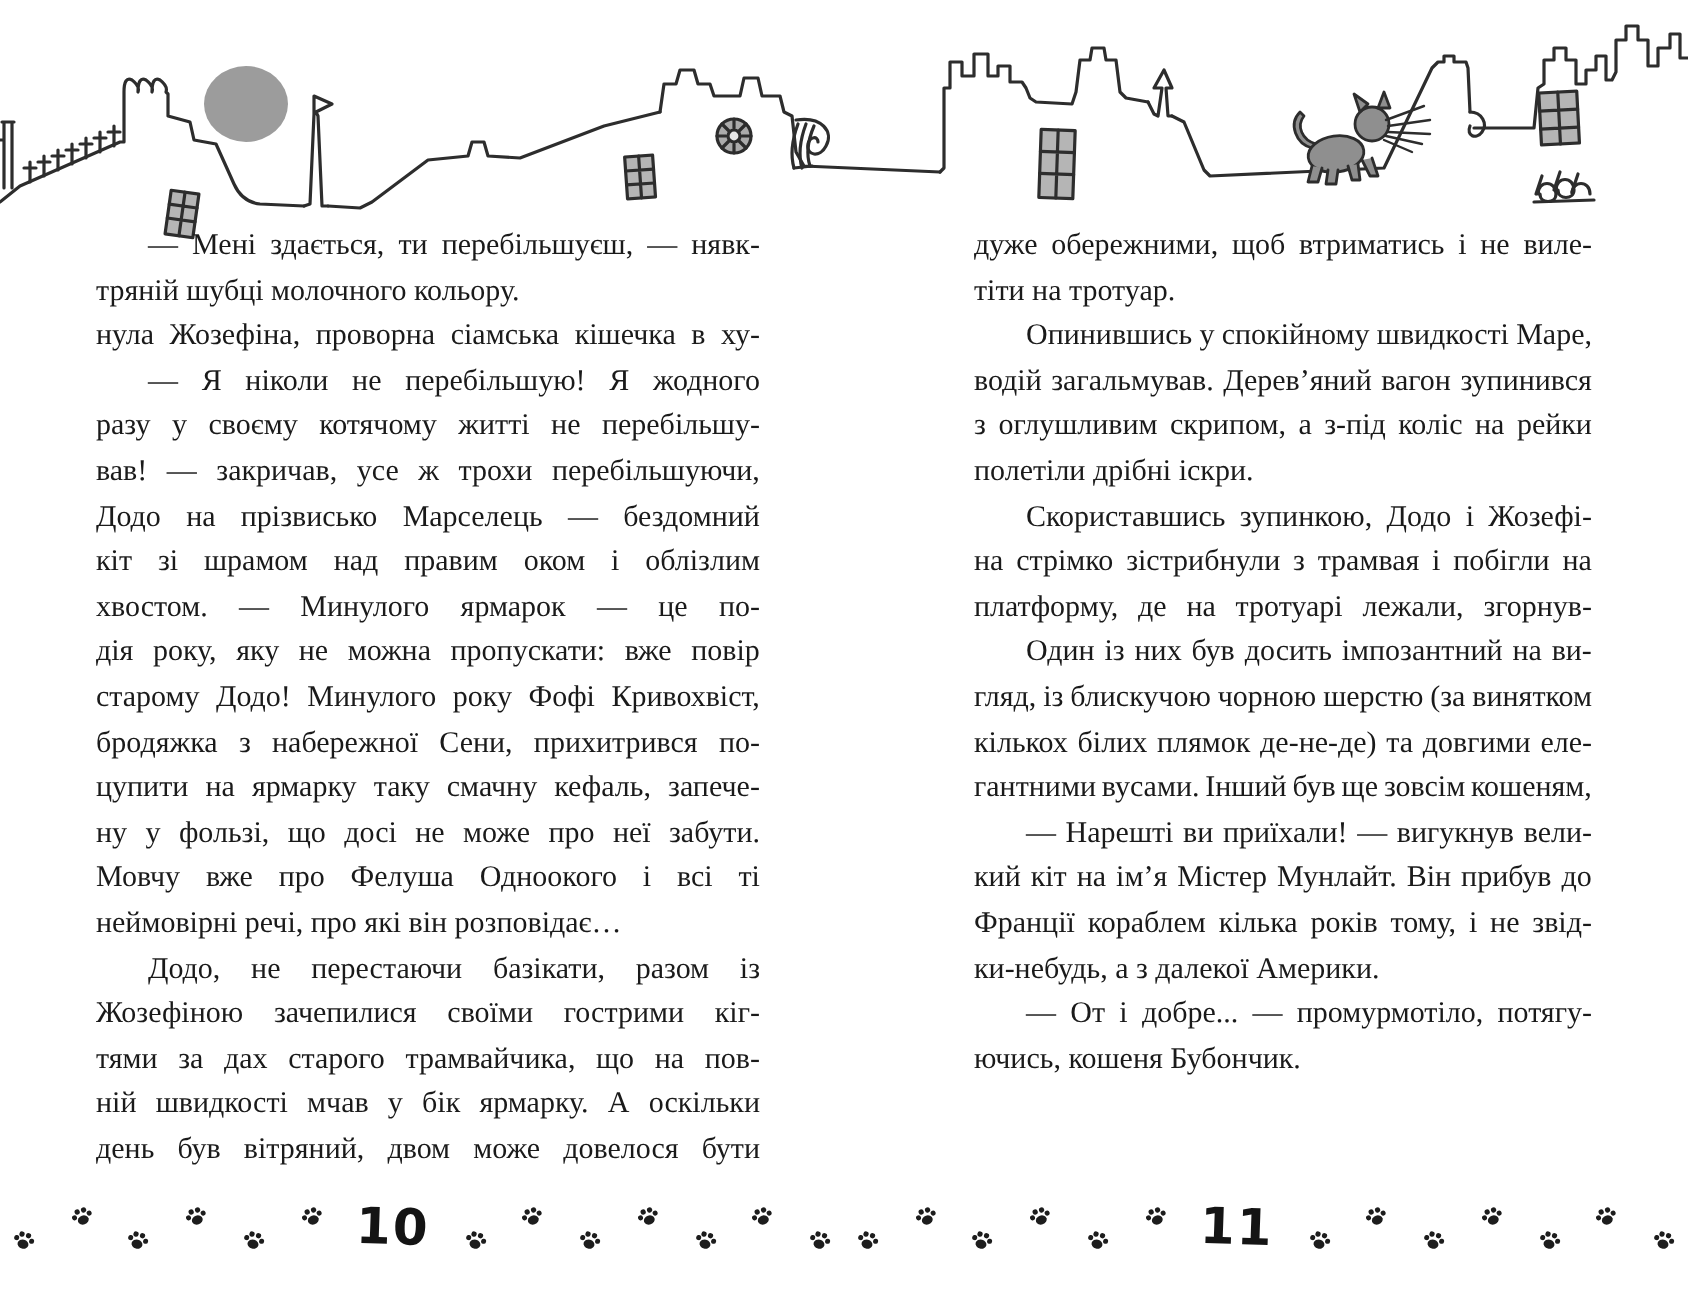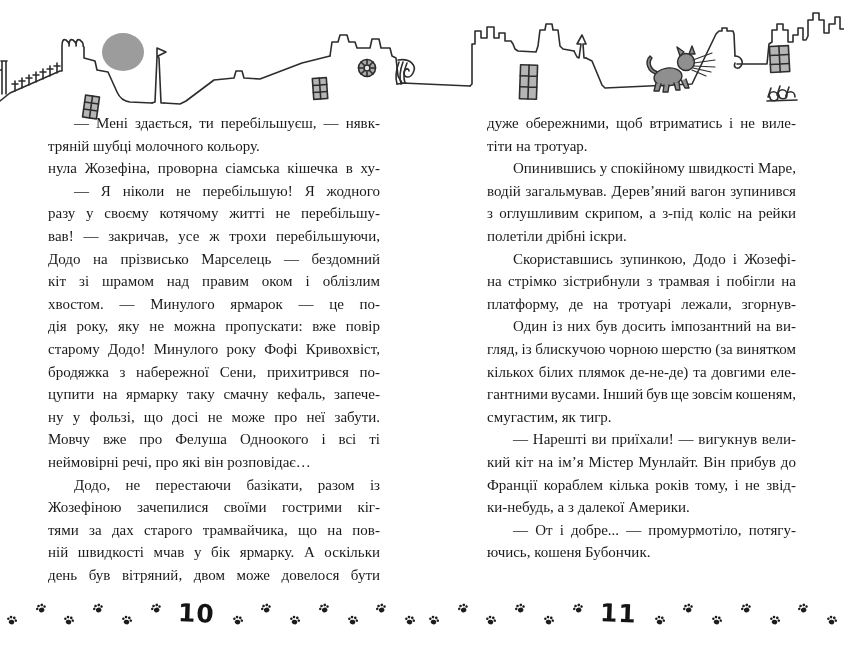--- a/index.html
+++ b/index.html
@@ -404,21 +404,20 @@
       </div>
       <div class="line just">
         <span>гантними</span>
         <span>вусами.</span>
         <span>Інший</span>
         <span>був</span>
         <span>ще</span>
         <span>зовсім</span>
         <span>кошеням,</span>
       </div>
-      <div class="line">смугастим, як тигр.</div>
       <div class="line just indent">
         <span>—</span>
         <span>Нарешті</span>
         <span>ви</span>
         <span>приїхали!</span>
         <span>—</span>
         <span>вигукнув</span>
         <span>вели-</span>
       </div>
       <div class="line just">

